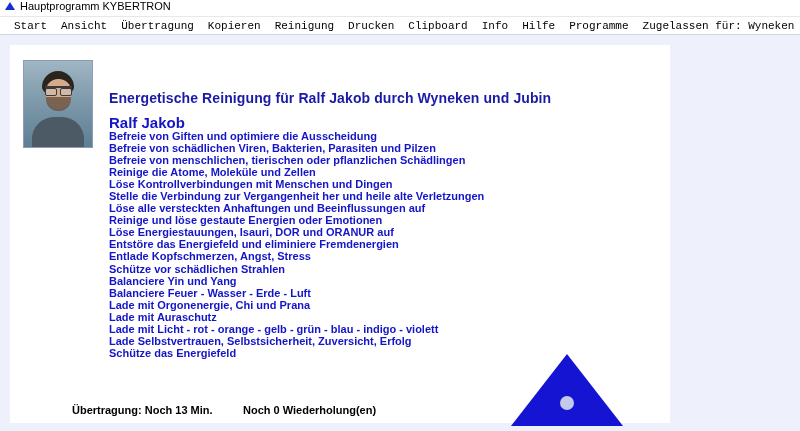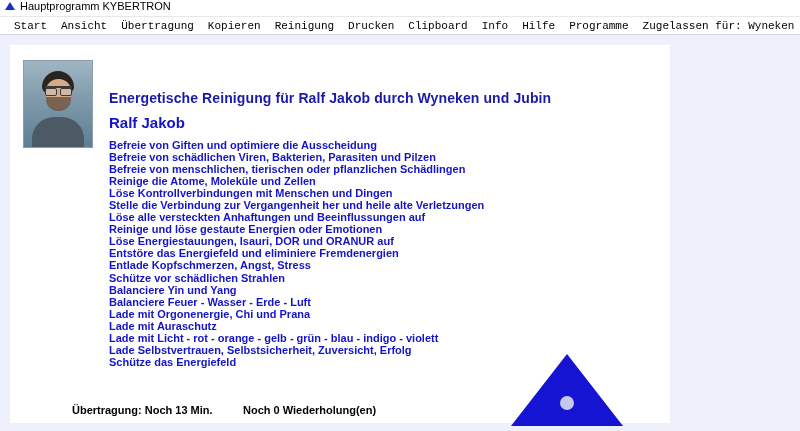--- a/index.html
+++ b/index.html
@@ -179,21 +179,20 @@
     font-size: 15px;
     font-weight: bold;
     color: #1414c8;
   }
 
   .item-list {
     position: absolute;
     left: 98px;
     top: 84px;
     width: 620px;
-    margin-top: 9px;
   }
   .item-list .row {
     font-size: 11px;
     font-weight: bold;
     color: #1414c8;
     line-height: 12.05px;
     white-space: nowrap;
   }
 
   

